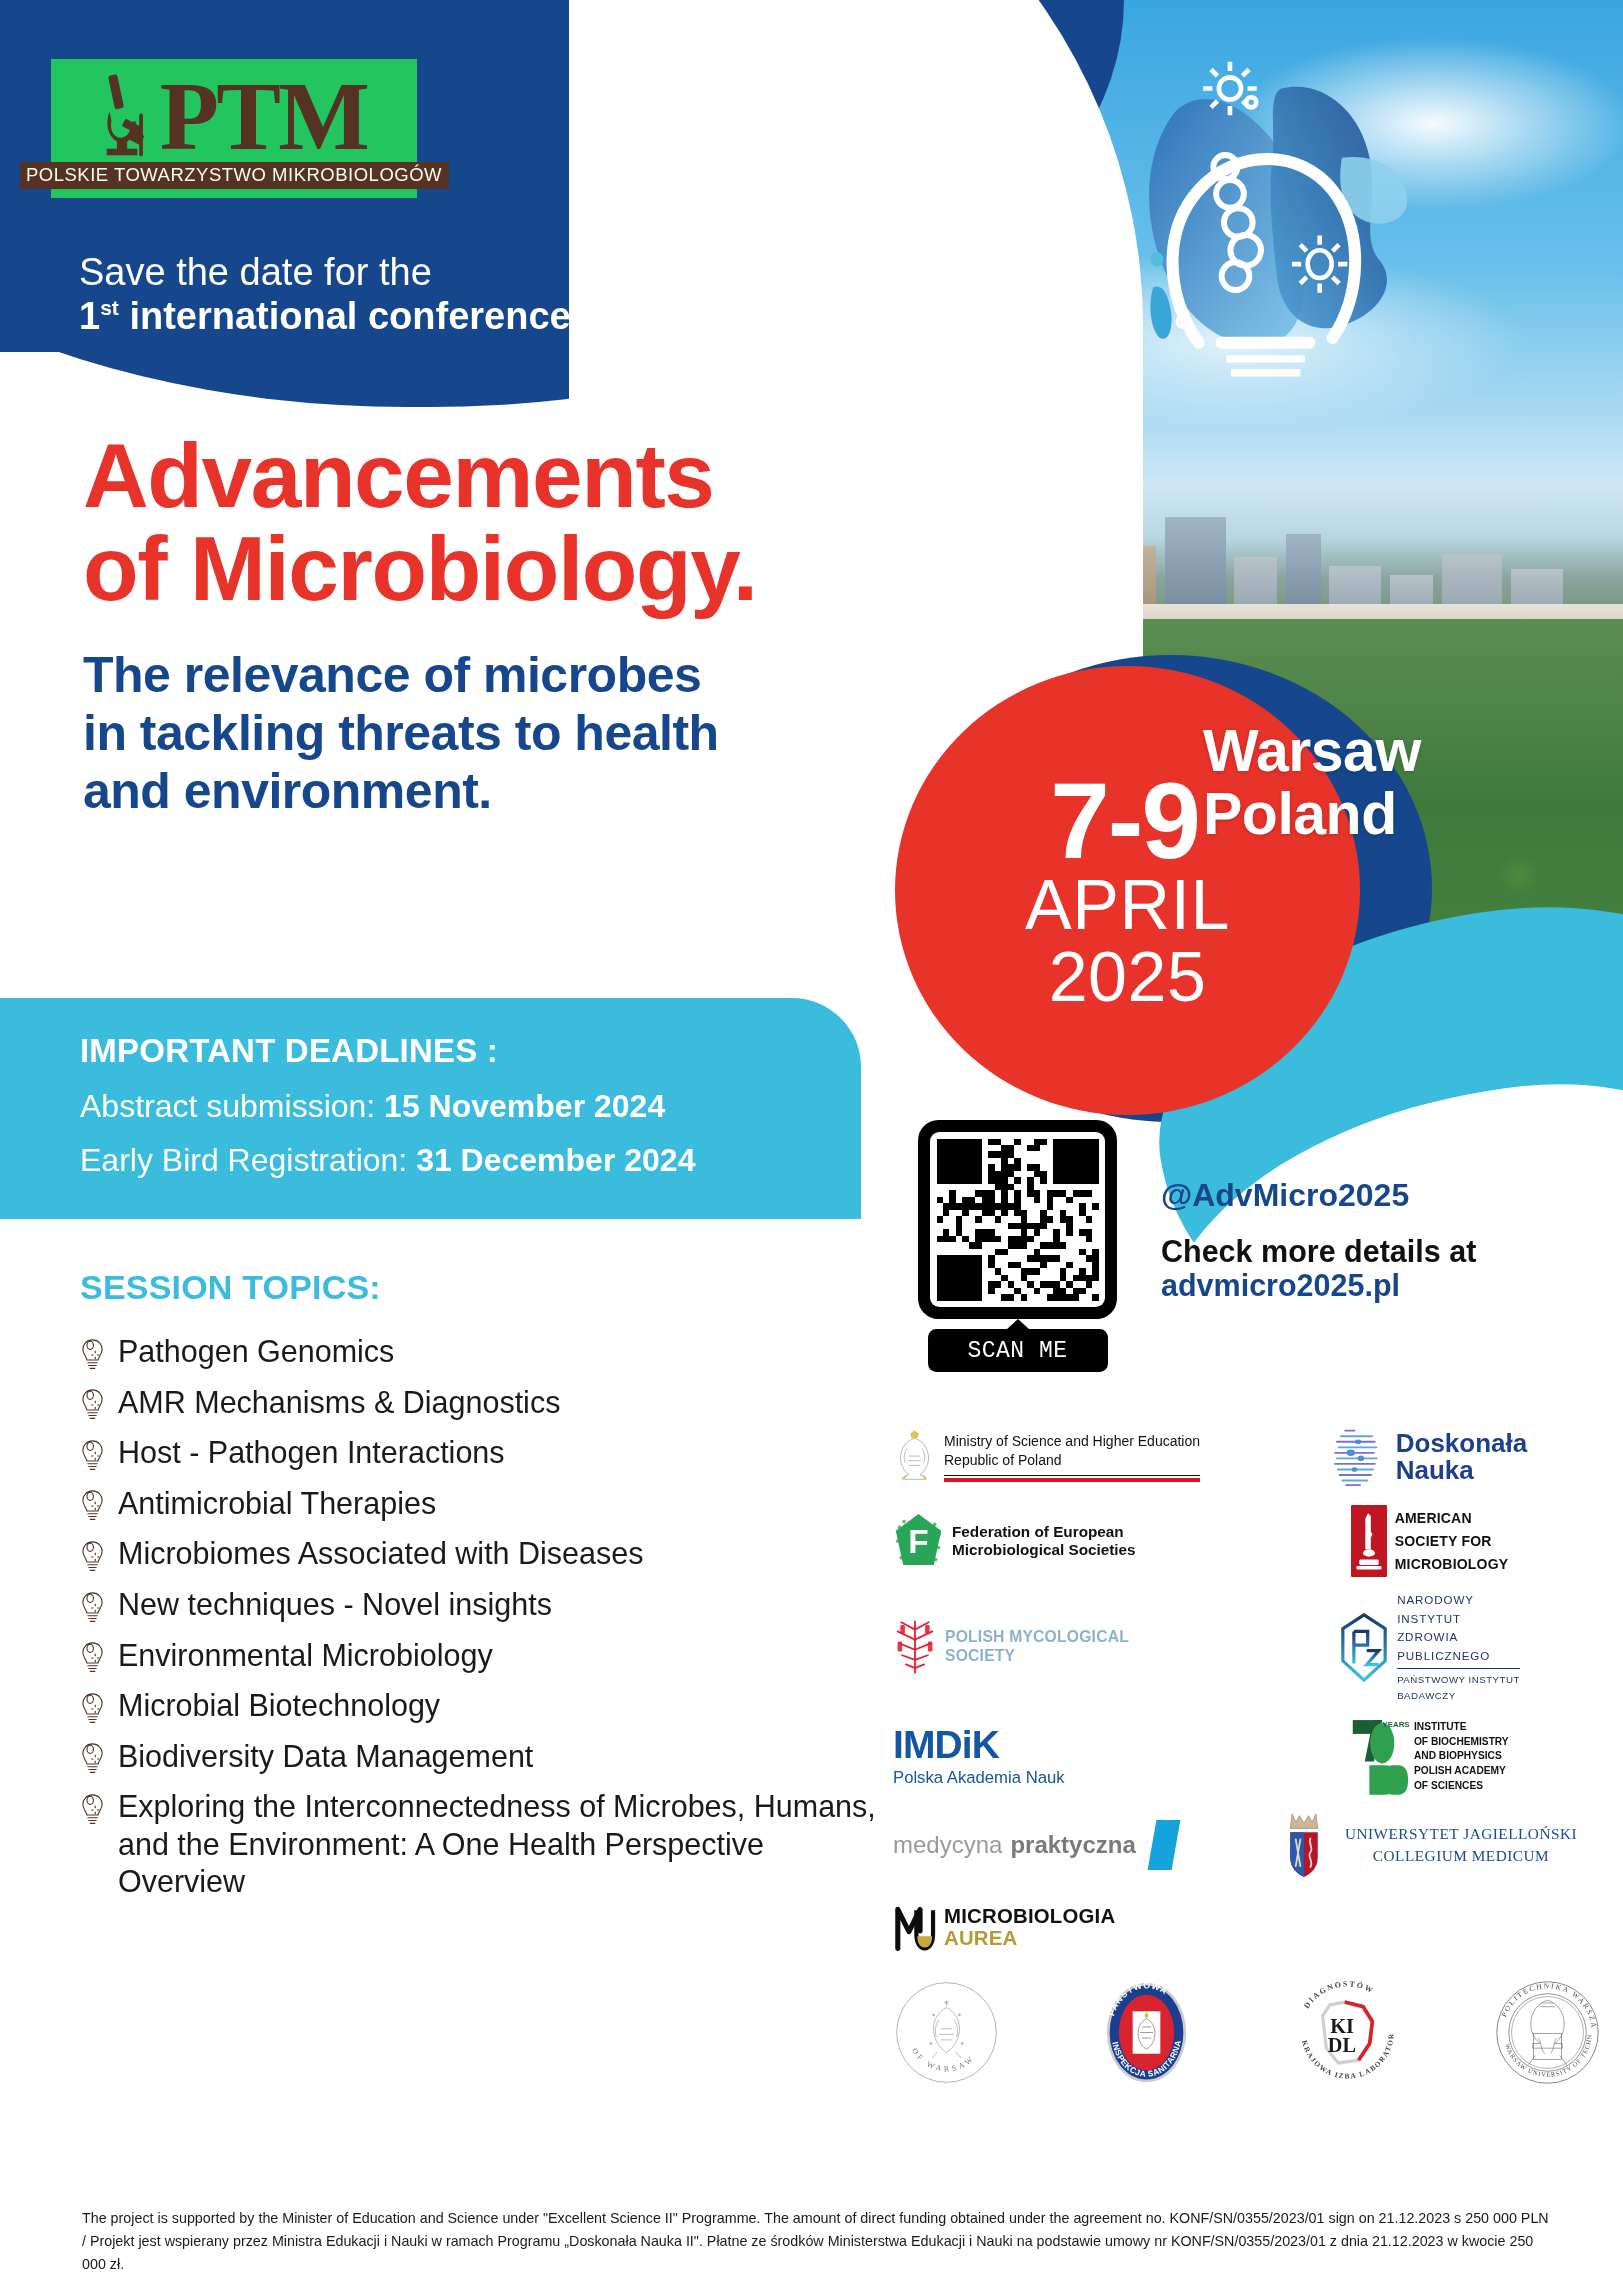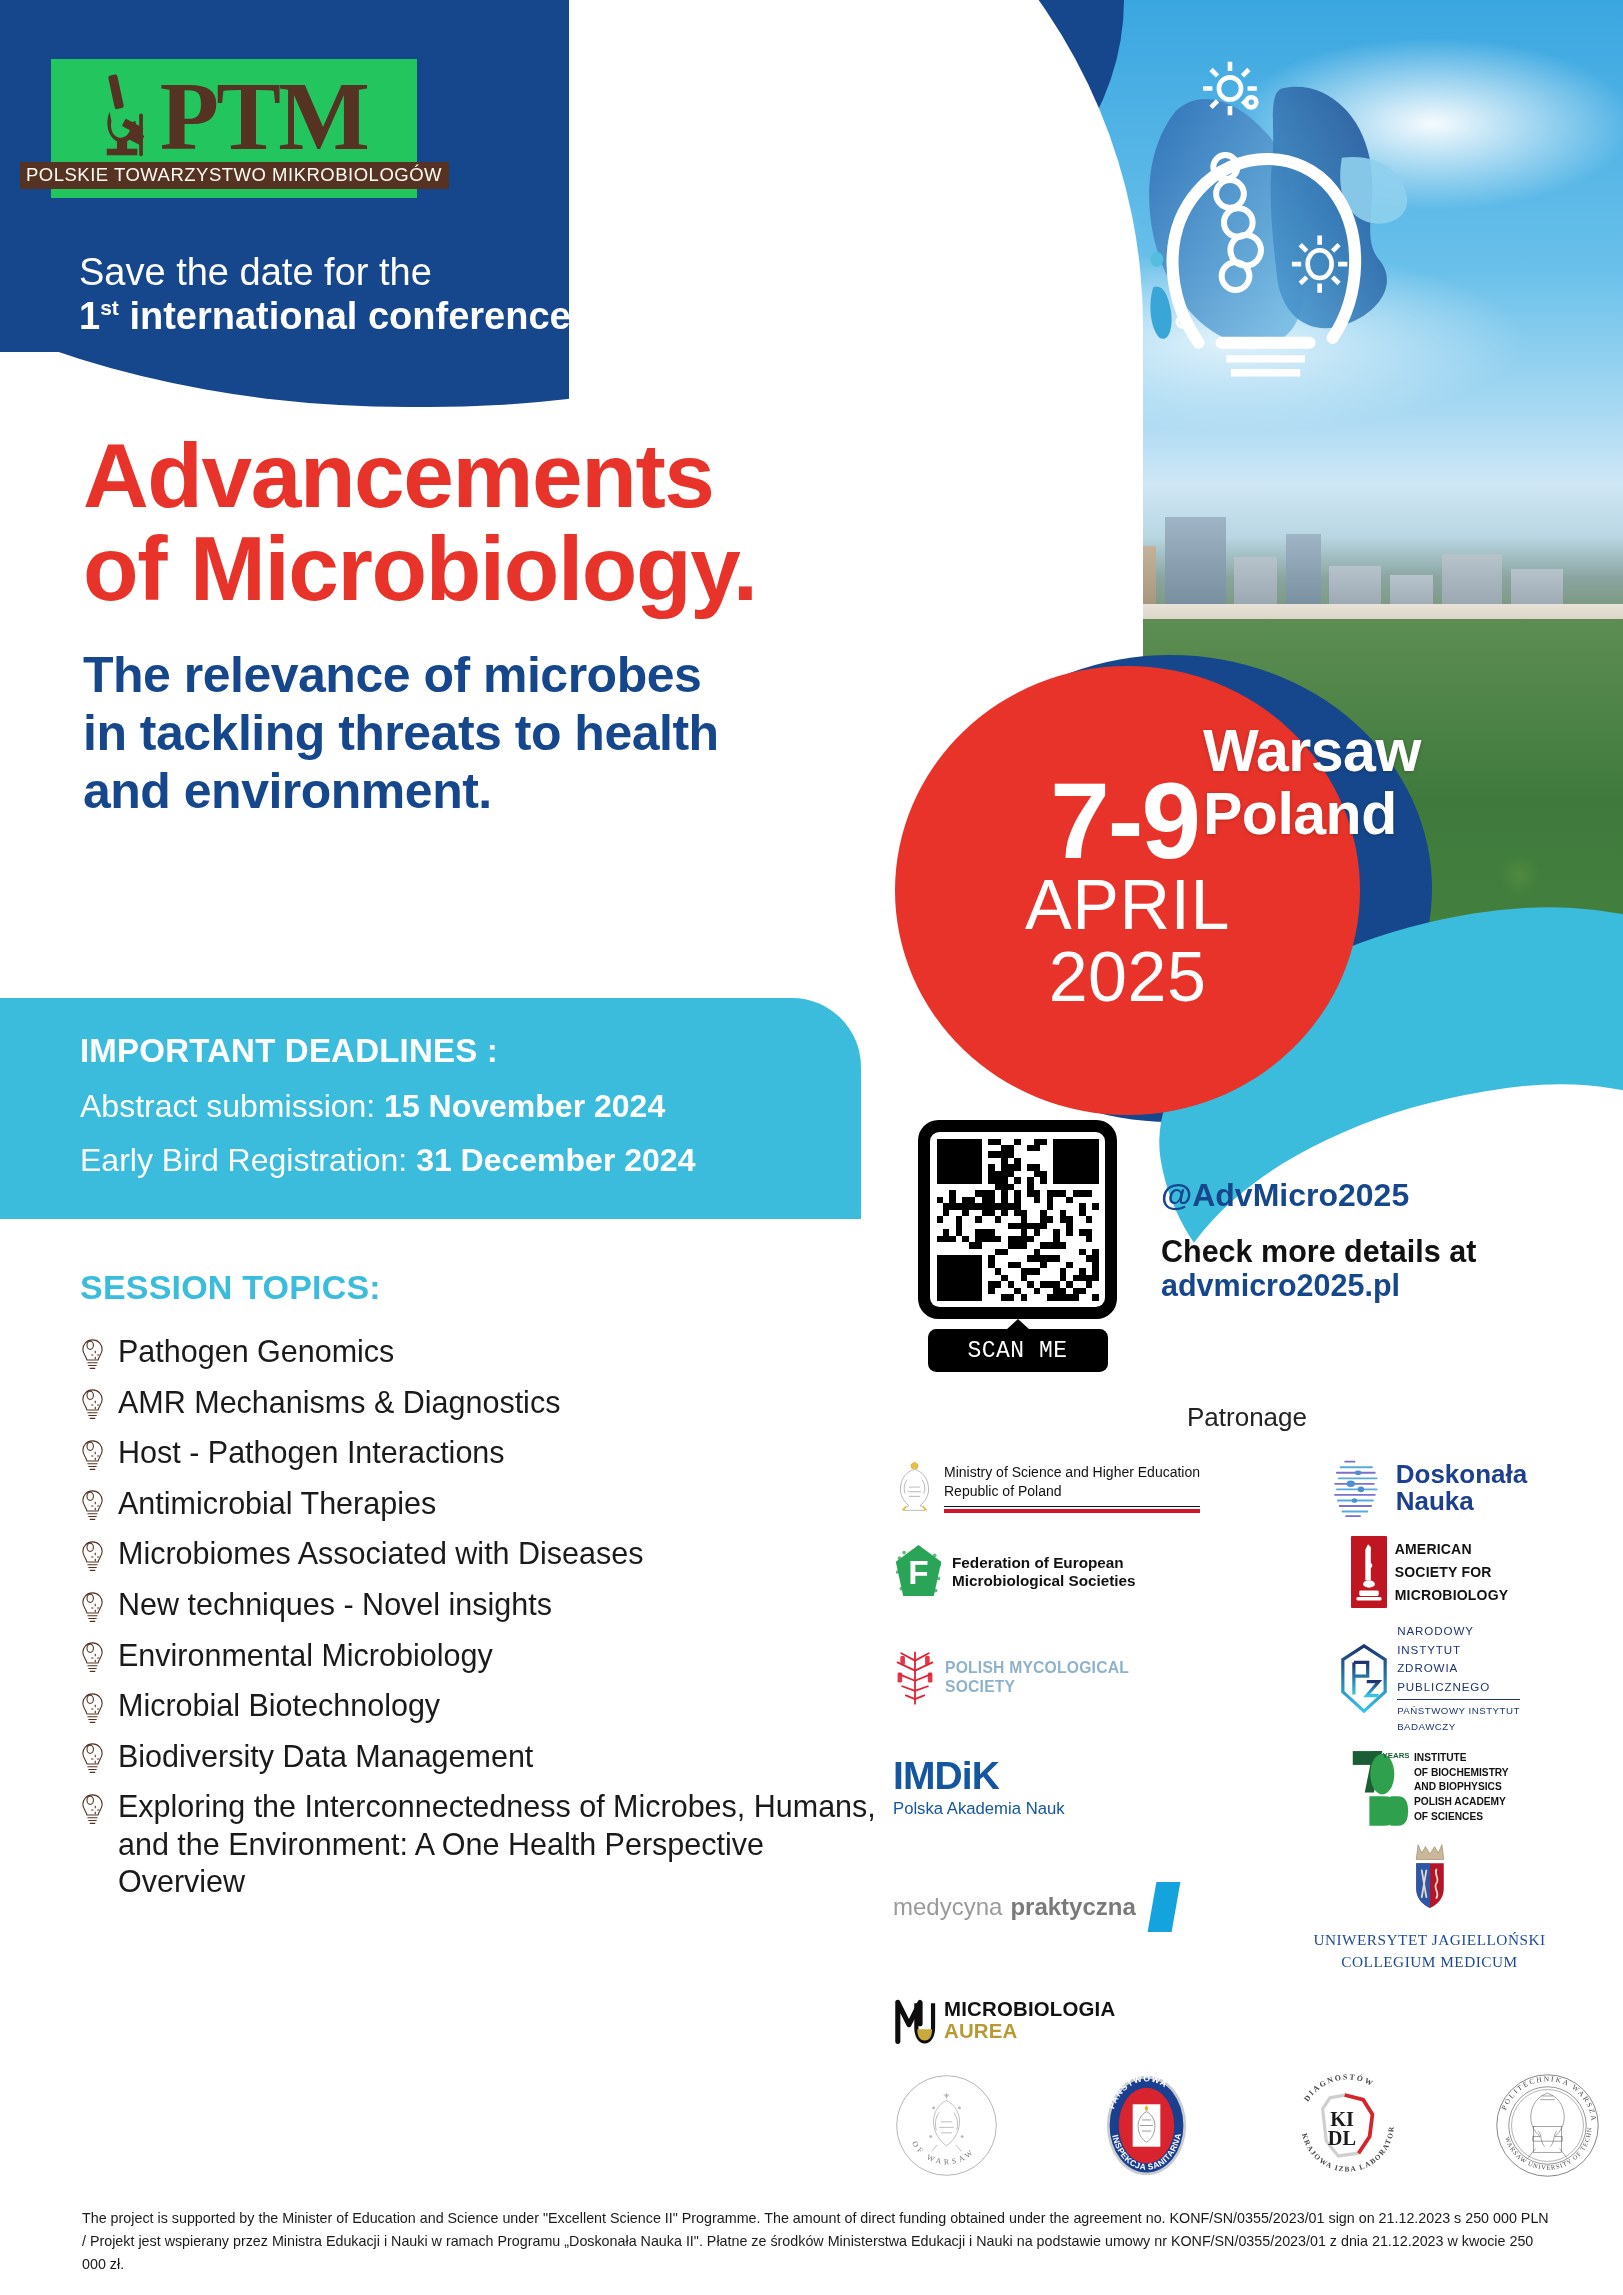--- a/index.html
+++ b/index.html
@@ -1176,21 +1176,20 @@
     <div class="scan-me">SCAN ME</div>
   </div>
 
   <div class="follow">
     <div class="follow-l2">@AdvMicro2025</div>
     <div class="follow-l3">Check more details at</div>
     <div class="follow-l4">advmicro2025.pl</div>
   </div>
 
   <div class="patronage">
-    <div class="patronage-title">Patronage</div>
 
     <div class="logo-grid">
 
       <div class="logo-cell">
         <svg class="eagle" viewBox="0 0 92 116">
           <g fill="none" stroke="#8c8c8c" stroke-width="1.3">
             <path d="M46 18 C30 22 18 36 16 56 C14 74 24 88 34 96 L24 100 L24 106 L68 106 L68 100 L58 96 C68 88 78 74 76 56 C74 36 62 22 46 18 Z"></path>
             <path d="M30 40 C24 48 22 60 26 70 M62 40 C68 48 70 60 66 70"></path>
             <path d="M34 56 h24 M32 66 h28 M34 76 h24"></path>
           </g>
@@ -1342,21 +1341,21 @@
           </div>
         </div>
       </div>
 
       <div class="logo-cell">
         <span class="mp-grey">medycyna</span>
         <span class="mp-bold">praktyczna</span>
         <span class="mp-slab"></span>
       </div>
 
-      <div class="logo-cell center" style="flex-direction:column;gap:19px">
+      <div class="logo-cell center" style="flex-direction:row;gap:19px">
         <svg class="uj-shield" viewBox="0 0 96 150">
           <path d="M22 8 L30 26 L38 12 L48 28 L58 12 L66 26 L74 8 L78 40 L18 40 Z" fill="#cbb89a" stroke="#9b8a6d" stroke-width="1.5"></path>
           <path d="M18 48 L78 48 L78 104 C78 126 62 140 48 146 C34 140 18 126 18 104 Z" fill="#b5142b"></path>
           <path d="M18 48 L48 48 L48 146 C34 140 18 126 18 104 Z" fill="#2b58a8"></path>
           <g stroke="#e3d9c4" stroke-width="4" stroke-linecap="round" fill="none">
             <path d="M30 64 L40 122 M40 64 L30 122"></path>
           </g>
           <path d="M62 62 C56 72 70 82 62 92 C54 102 70 112 62 124" fill="none" stroke="#e3d9c4" stroke-width="4" stroke-linecap="round"></path>
         </svg>
         <div class="uj-text">

